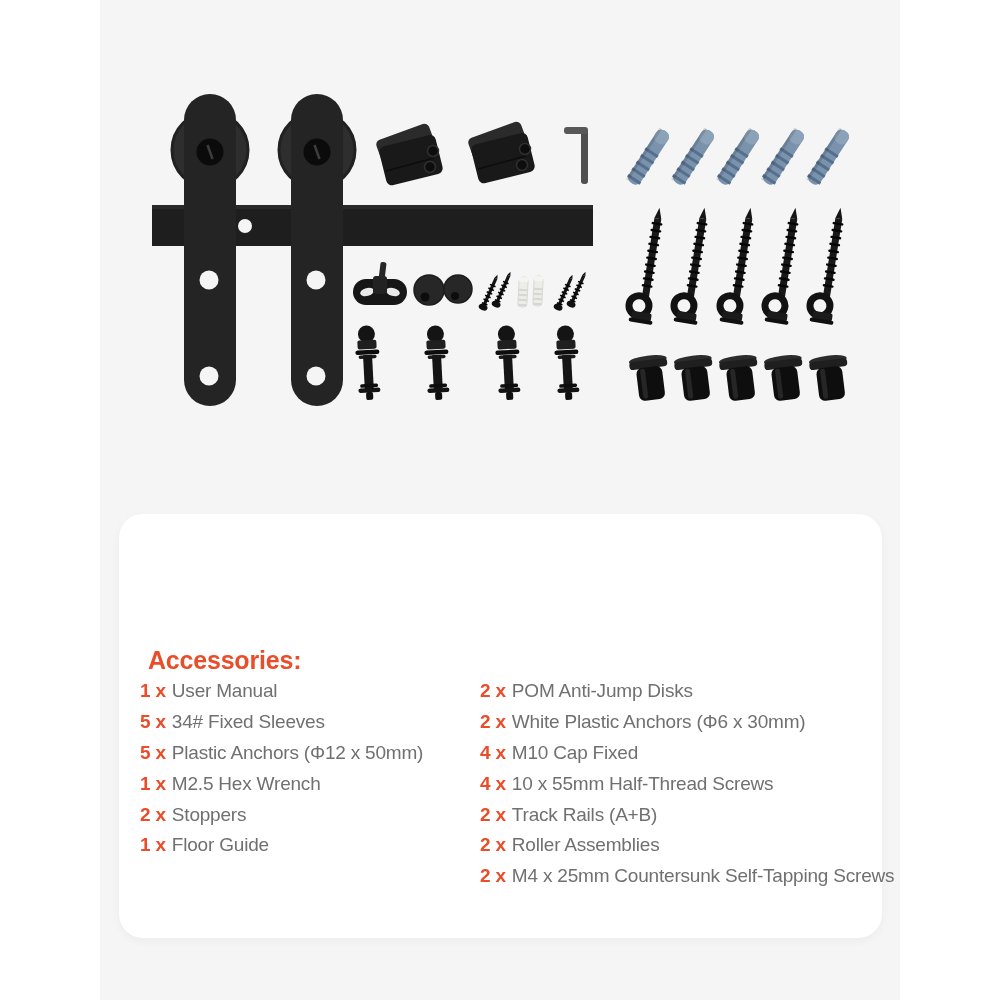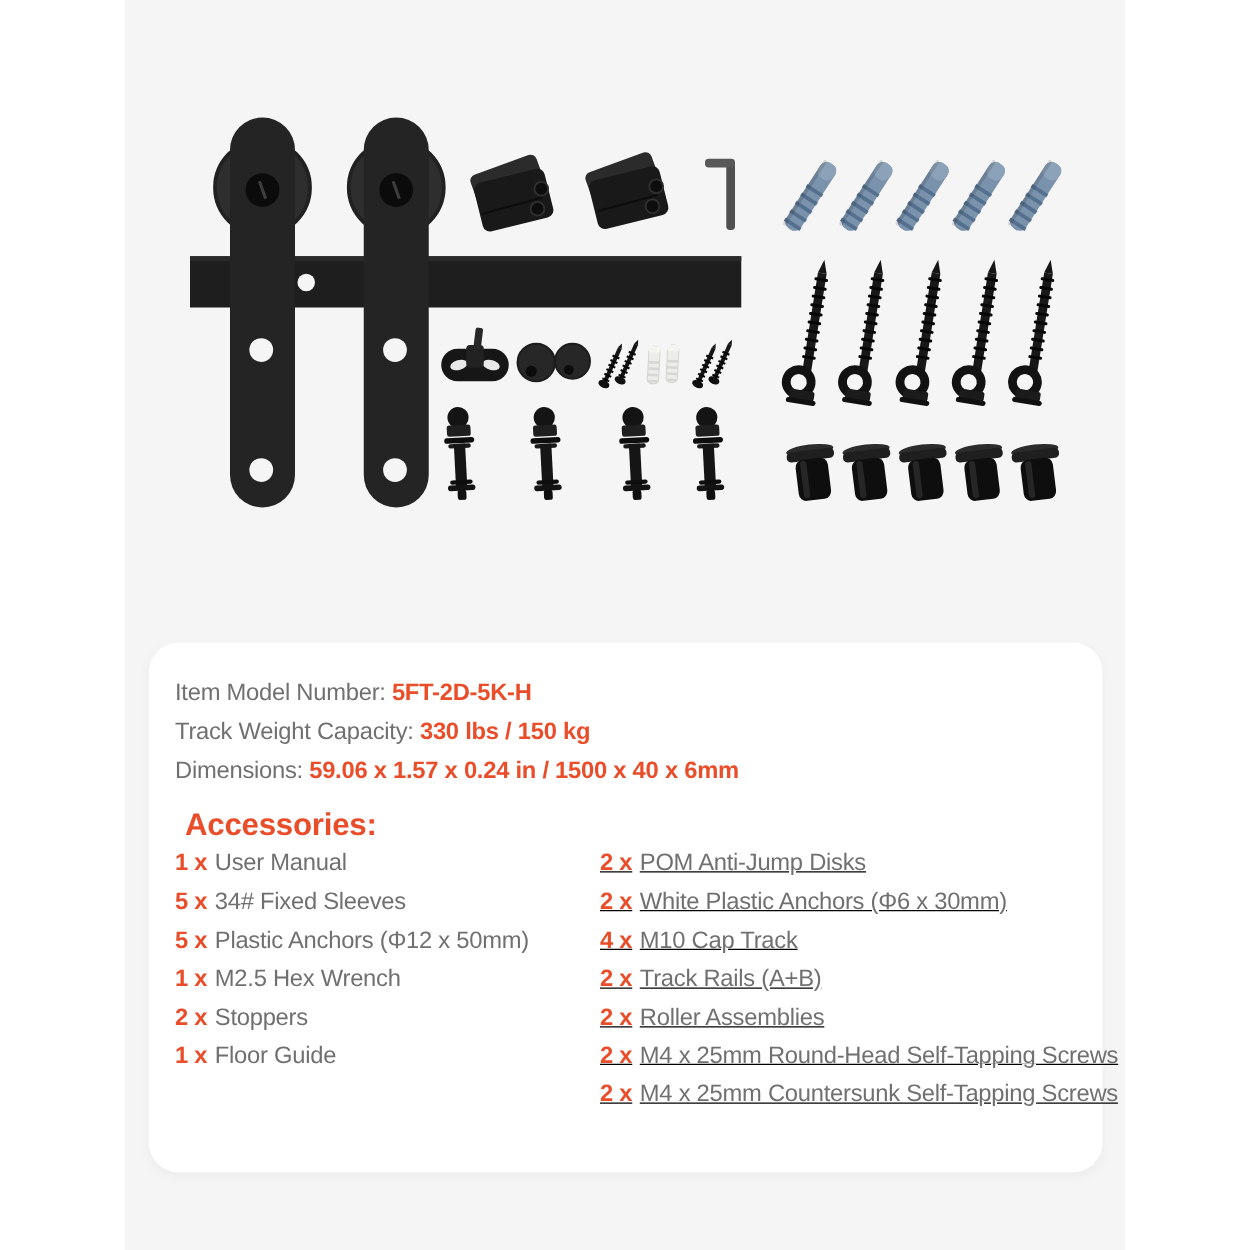--- a/index.html
+++ b/index.html
@@ -12,21 +12,21 @@
   .spec-col{position:absolute;top:25px;letter-spacing:-0.2px;white-space:nowrap;}
   .spec-left{left:21px;}
   .spec-right{left:513px;}
   .spec-row{height:31px;line-height:31px;font-size:19px;color:#707070;}
   .lbl{color:#707070;font-weight:400;margin-right:5px;}
   .val{color:#e94d29;font-weight:700;}
   .acc-heading{position:absolute;left:29px;top:131px;height:31px;line-height:31px;
         font-size:25px;font-weight:700;color:#e94d29;letter-spacing:-0.2px;}
   .acc-col{position:absolute;top:162px;letter-spacing:-0.2px;white-space:nowrap;}
   .acc-left{left:21px;}
-  .acc-right{left:361px;text-decoration:underline;}
+  .acc-right{left:361px;}
   .acc-row{height:30.9px;line-height:30.9px;font-size:19px;color:#707070;}
   .qty{color:#e94d29;font-weight:700;margin-right:6px;}
 </style>
 </head>
 <body>
 
 <div class="page">
   <div class="panel"></div>
 
   <svg class="photo" viewBox="0 0 800 505" xmlns="http://www.w3.org/2000/svg">
@@ -172,48 +172,37 @@
 
     <use href="#sleeve" transform="translate(550,378) rotate(-7)"></use>
     <use href="#sleeve" transform="translate(595,378) rotate(-7)"></use>
     <use href="#sleeve" transform="translate(640,378) rotate(-7)"></use>
     <use href="#sleeve" transform="translate(685,378) rotate(-7)"></use>
     <use href="#sleeve" transform="translate(730,378) rotate(-7)"></use>
   </svg>
 
   <div class="card">
 
-    <div class="spec-col spec-left">
-      <div class="spec-row">
-        <span class="lbl">Item Model Number:</span><span class="val">5FT-2D-5K-H</span>
-      </div>
-      <div class="spec-row">
-        <span class="lbl">Track Weight Capacity:</span><span class="val">330 lbs / 150 kg</span>
-      </div>
-      <div class="spec-row">
-        <span class="lbl">Dimensions:</span><span class="val">59.06 x 1.57 x 0.24 in / 1500 x 40 x 6mm</span>
-      </div>
-    </div>
 
 
     <div class="acc-heading">Accessories:</div>
 
     <div class="acc-col acc-left">
       <div class="acc-row"><span class="qty">1 x</span><span class="itm">User Manual</span></div>
       <div class="acc-row"><span class="qty">5 x</span><span class="itm">34# Fixed Sleeves</span></div>
       <div class="acc-row"><span class="qty">5 x</span><span class="itm">Plastic Anchors (Φ12 x 50mm)</span></div>
       <div class="acc-row"><span class="qty">1 x</span><span class="itm">M2.5 Hex Wrench</span></div>
       <div class="acc-row"><span class="qty">2 x</span><span class="itm">Stoppers</span></div>
       <div class="acc-row"><span class="qty">1 x</span><span class="itm">Floor Guide</span></div>
     </div>
 
     <div class="acc-col acc-right">
       <div class="acc-row"><span class="qty">2 x</span><span class="itm">POM Anti-Jump Disks</span></div>
       <div class="acc-row"><span class="qty">2 x</span><span class="itm">White Plastic Anchors (Φ6 x 30mm)</span></div>
-      <div class="acc-row"><span class="qty">4 x</span><span class="itm">M10 Cap Track</span></div>
+      <div class="acc-row"><span class="qty">4 x</span><span class="itm">M10 Cap Fixed</span></div>
+      <div class="acc-row"><span class="qty">4 x</span><span class="itm">10 x 55mm Half-Thread Screws</span></div>
       <div class="acc-row"><span class="qty">2 x</span><span class="itm">Track Rails (A+B)</span></div>
       <div class="acc-row"><span class="qty">2 x</span><span class="itm">Roller Assemblies</span></div>
-      <div class="acc-row"><span class="qty">2 x</span><span class="itm">M4 x 25mm Round-Head Self-Tapping Screws</span></div>
       <div class="acc-row"><span class="qty">2 x</span><span class="itm">M4 x 25mm Countersunk Self-Tapping Screws</span></div>
     </div>
 
   </div>
 </div>
 
 </body></html>

